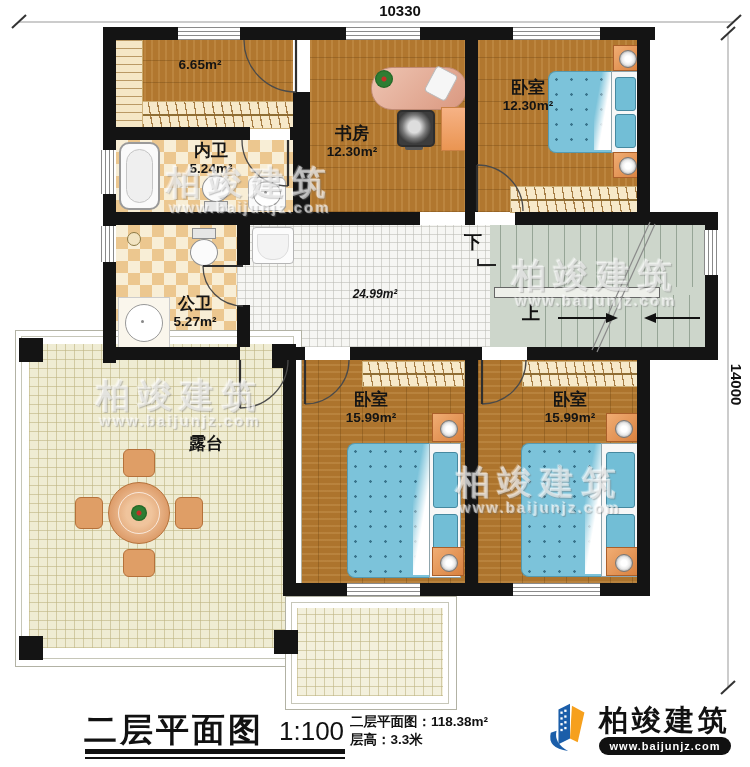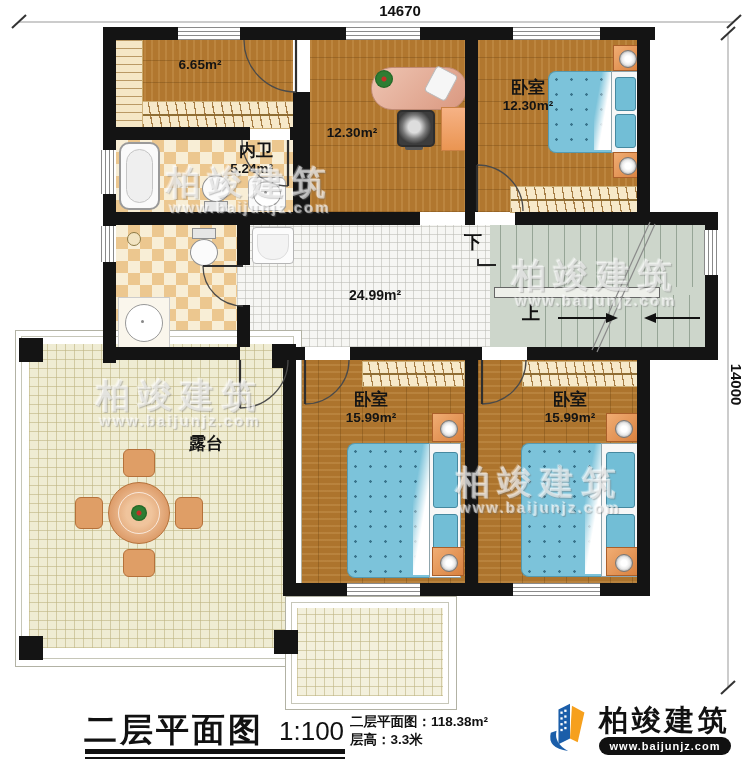--- a/index.html
+++ b/index.html
@@ -255,39 +255,44 @@
     <g>
       <path d="M18 22 L733 22" stroke="#999" stroke-width="1"></path>
       <path d="M12 28 L26 15" stroke="#333" stroke-width="2"></path>
       <path d="M727 28 L741 15" stroke="#333" stroke-width="2"></path>
       <path d="M728 33 L728 688" stroke="#999" stroke-width="1"></path>
       <path d="M721 40 L735 27" stroke="#333" stroke-width="2"></path>
       <path d="M721 694 L735 681" stroke="#333" stroke-width="2"></path>
     </g>
   </svg>
 
-  <div class="abs dimlab" style="left:340px;top:2px;width:120px;">14670</div>
+  <div class="abs dimlab" style="left:340px;top:2px;width:120px;">10330</div>
   <div class="abs dimlab" style="left:701px;top:376px;width:70px;transform:rotate(90deg);">14000</div>
 
   <div class="abs rlabel" style="left:138px;top:57px;width:124px;">
     <div class="rarea">6.65m²</div>
   </div>
-  <div class="abs rlabel" style="left:149px;top:142px;width:124px;text-align:right;">
+  <div class="abs rlabel" style="left:149px;top:142px;width:124px;">
     <div class="rname">内卫</div>
     <div class="rarea">5.24m²</div>
   </div>
   <div class="abs rlabel" style="left:290px;top:125px;width:124px;">
+    <div class="rname">书房</div>
     <div class="rarea">12.30m²</div>
   </div>
   <div class="abs rlabel" style="left:466px;top:79px;width:124px;">
     <div class="rname">卧室</div>
     <div class="rarea">12.30m²</div>
   </div>
+  <div class="abs rlabel" style="left:133px;top:295px;width:124px;">
+    <div class="rname">公卫</div>
+    <div class="rarea">5.27m²</div>
+  </div>
   <div class="abs rlabel" style="left:315px;top:287px;width:120px;">
-    <div class="rarea" style="font-size:14px;">24.99m²</div>
+    <div class="rarea" style="font-size:12px;font-style:italic;">24.99m²</div>
   </div>
   <div class="abs rlabel" style="left:309px;top:391px;width:124px;">
     <div class="rname">卧室</div>
     <div class="rarea">15.99m²</div>
   </div>
   <div class="abs rlabel" style="left:508px;top:391px;width:124px;">
     <div class="rname">卧室</div>
     <div class="rarea">15.99m²</div>
   </div>
   <div class="abs rlabel" style="left:156px;top:435px;width:100px;">

